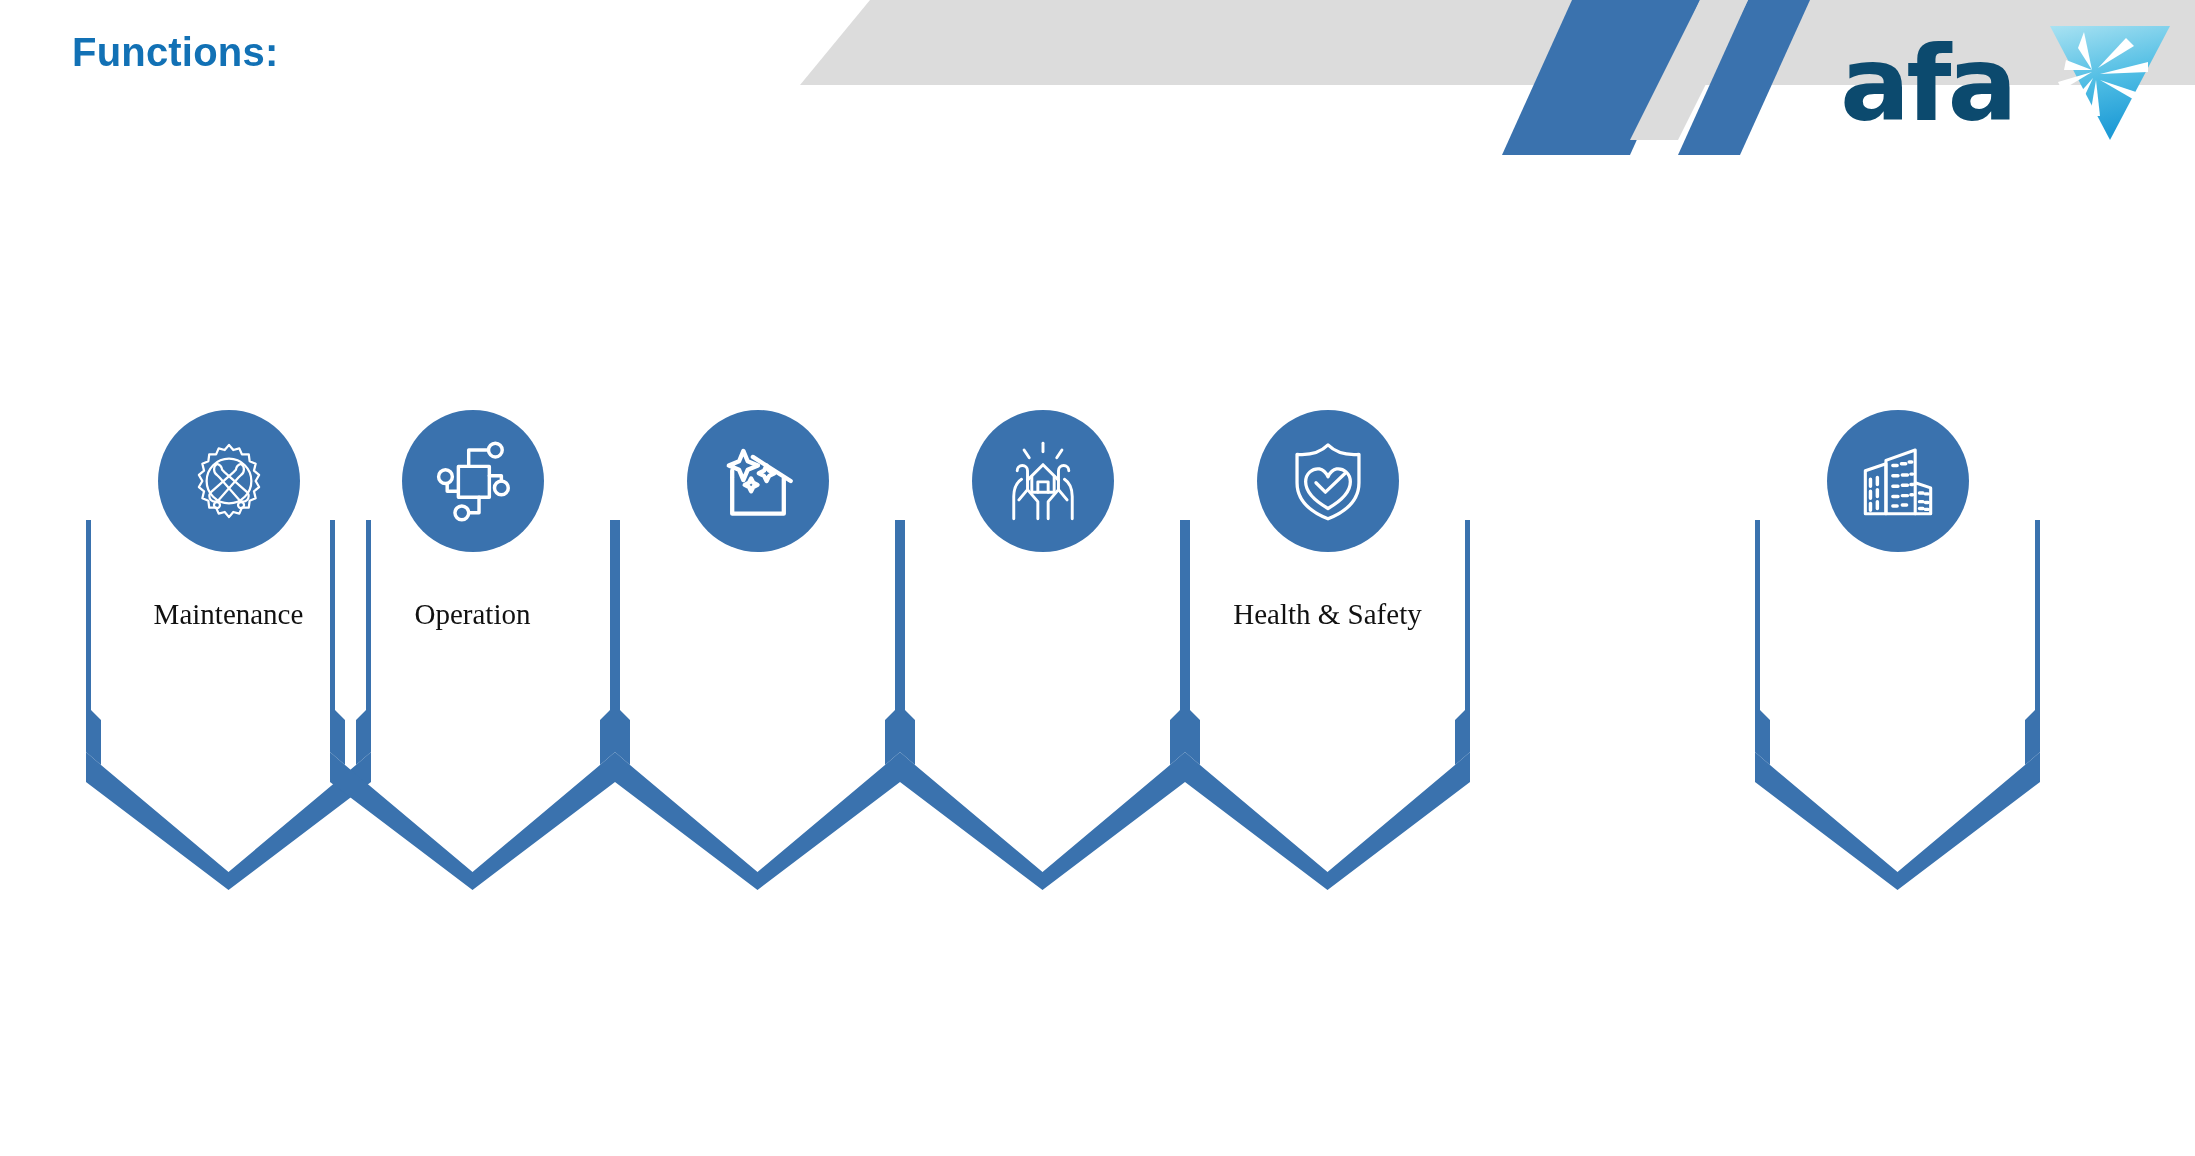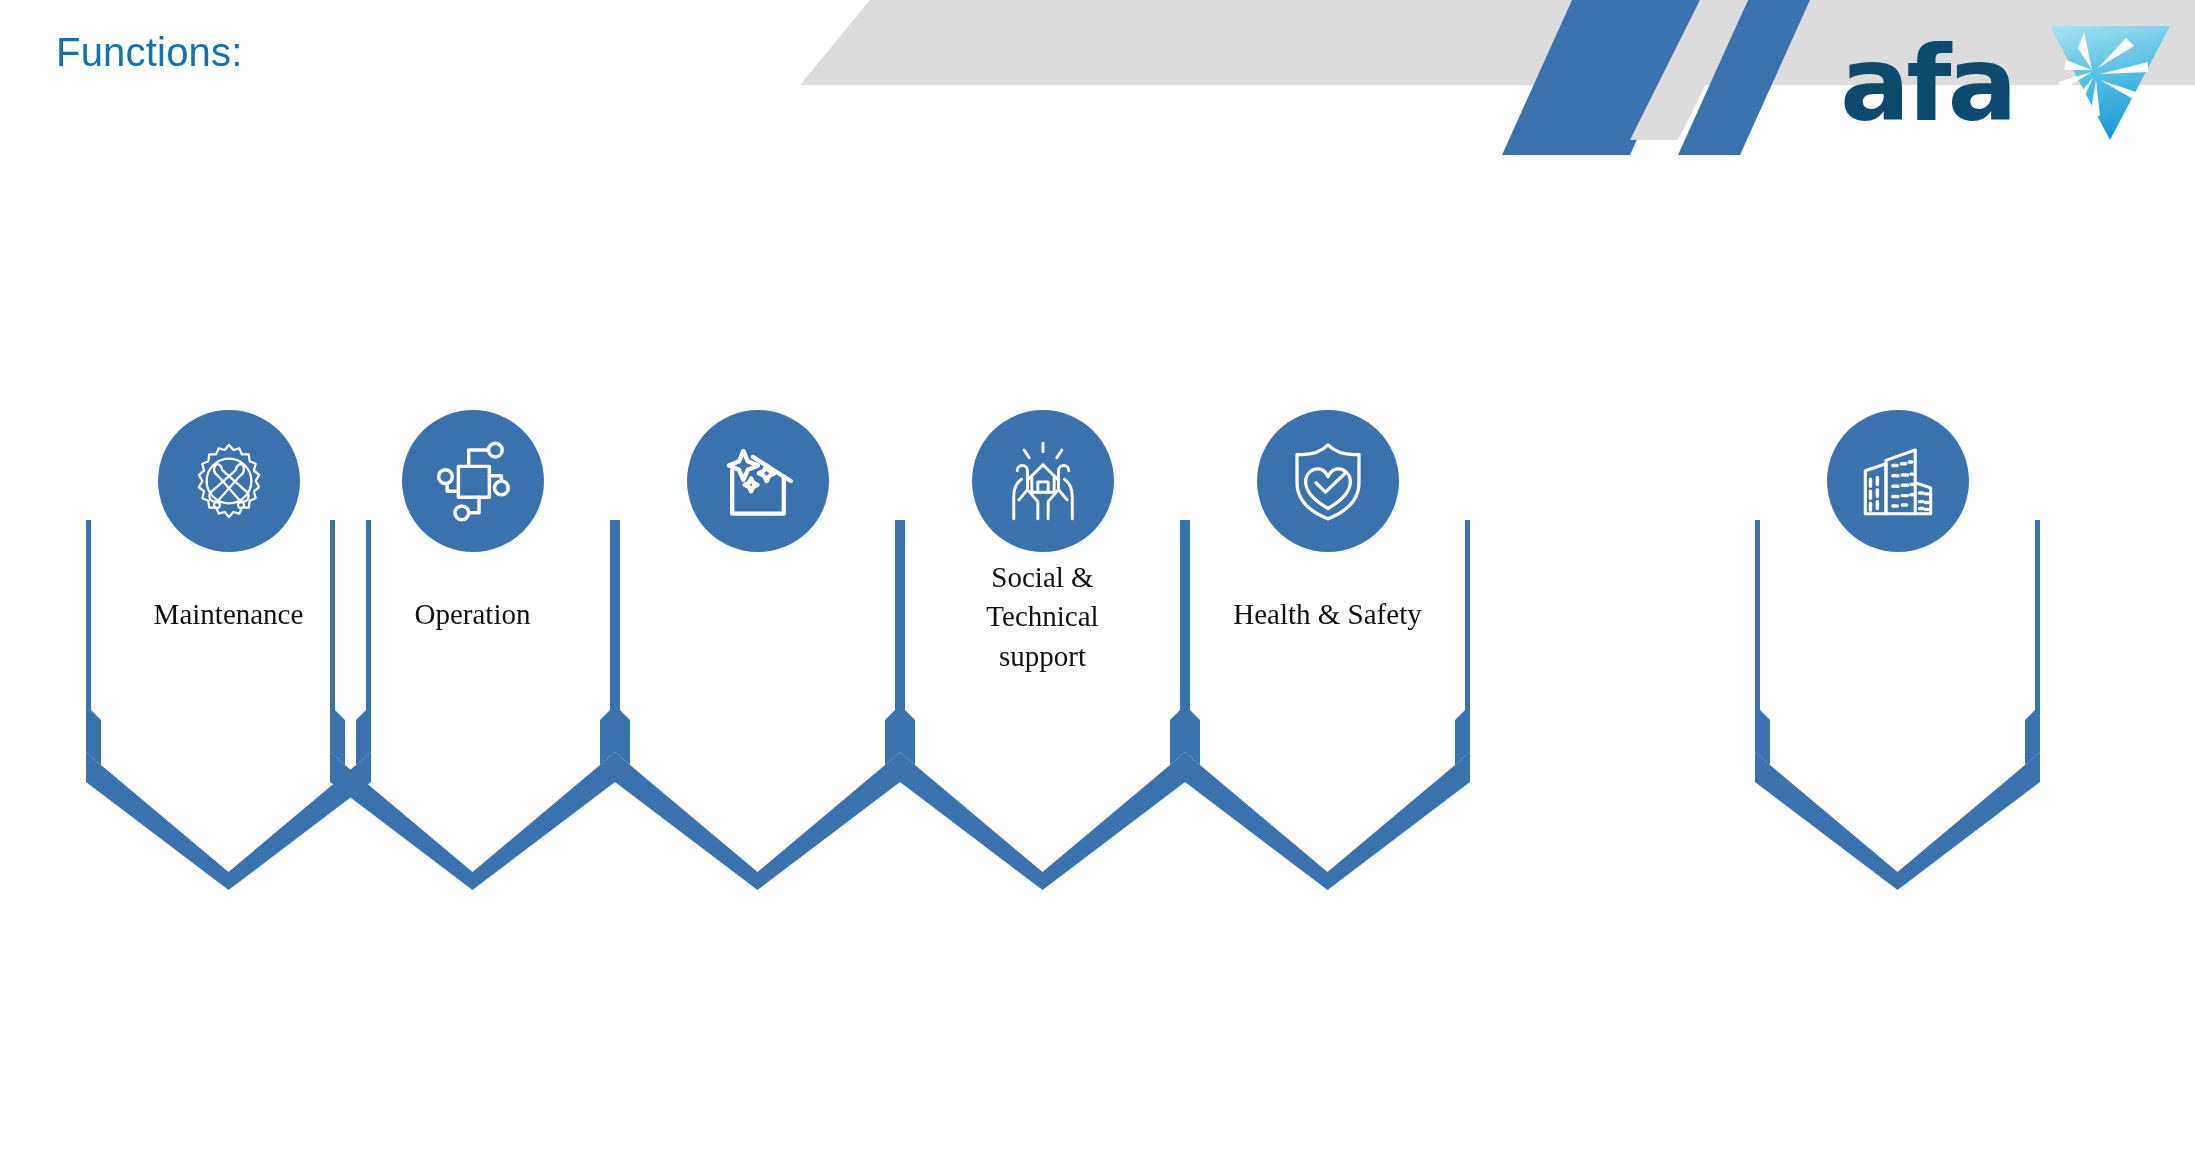--- a/index.html
+++ b/index.html
@@ -20,25 +20,25 @@
     position: absolute;
     left: 0; top: 0;
     width: 2195px;
     height: 200px;
     pointer-events: none;
   }
 
   
   #page-title {
     position: absolute;
-    left: 56px;
+    left: 72px;
     top: 30px;
     font-family: "Liberation Sans", sans-serif;
     font-size: 40px;
-    font-weight: normal;
+    font-weight: bold;
     color: #1271B5;
     letter-spacing: 0.2px;
     white-space: nowrap;
   }
 
   
   #brand-logo {
     position: absolute;
     left: 1830px;
     top: 18px;
@@ -254,25 +254,20 @@
       <path d="M44 63 V51 H56 V63"></path>
       <path d="M20 38 a6 6 0 0 1 12 0 v22 l-10 12"></path>
       <path d="M80 38 a6 6 0 0 0 -12 0 v22 l10 12"></path>
       <path d="M25 48 c-6 4 -9 12 -9 20 v26"></path>
       <path d="M75 48 c6 4 9 12 9 20 v26"></path>
       <path d="M32 60 l12 14 v20"></path>
       <path d="M68 60 l-12 14 v20"></path>
     </g>
         </svg>
       </div>
-      <div class="function-label three-line">
-        <div>Social &amp;</div>
-        <div>Technical</div>
-        <div>support</div>
-      </div>
     </div>
     <div class="function-item" style="left: 1185px;">
       <div class="function-banner">
   <svg viewBox="0 0 285 370" width="285" height="370" preserveAspectRatio="none">
     <polygon fill="#3A72AE" points="
       0,0 5,0 5,190 15,200 15,245 0,232"></polygon>
     <polygon fill="#3A72AE" points="
       280,0 285,0 285,232 270,245 270,200 280,190"></polygon>
     <polygon fill="#3A72AE" points="
       0,232 15,245 142.5,352 270,245 285,232 285,262 142.5,370 0,262"></polygon>

